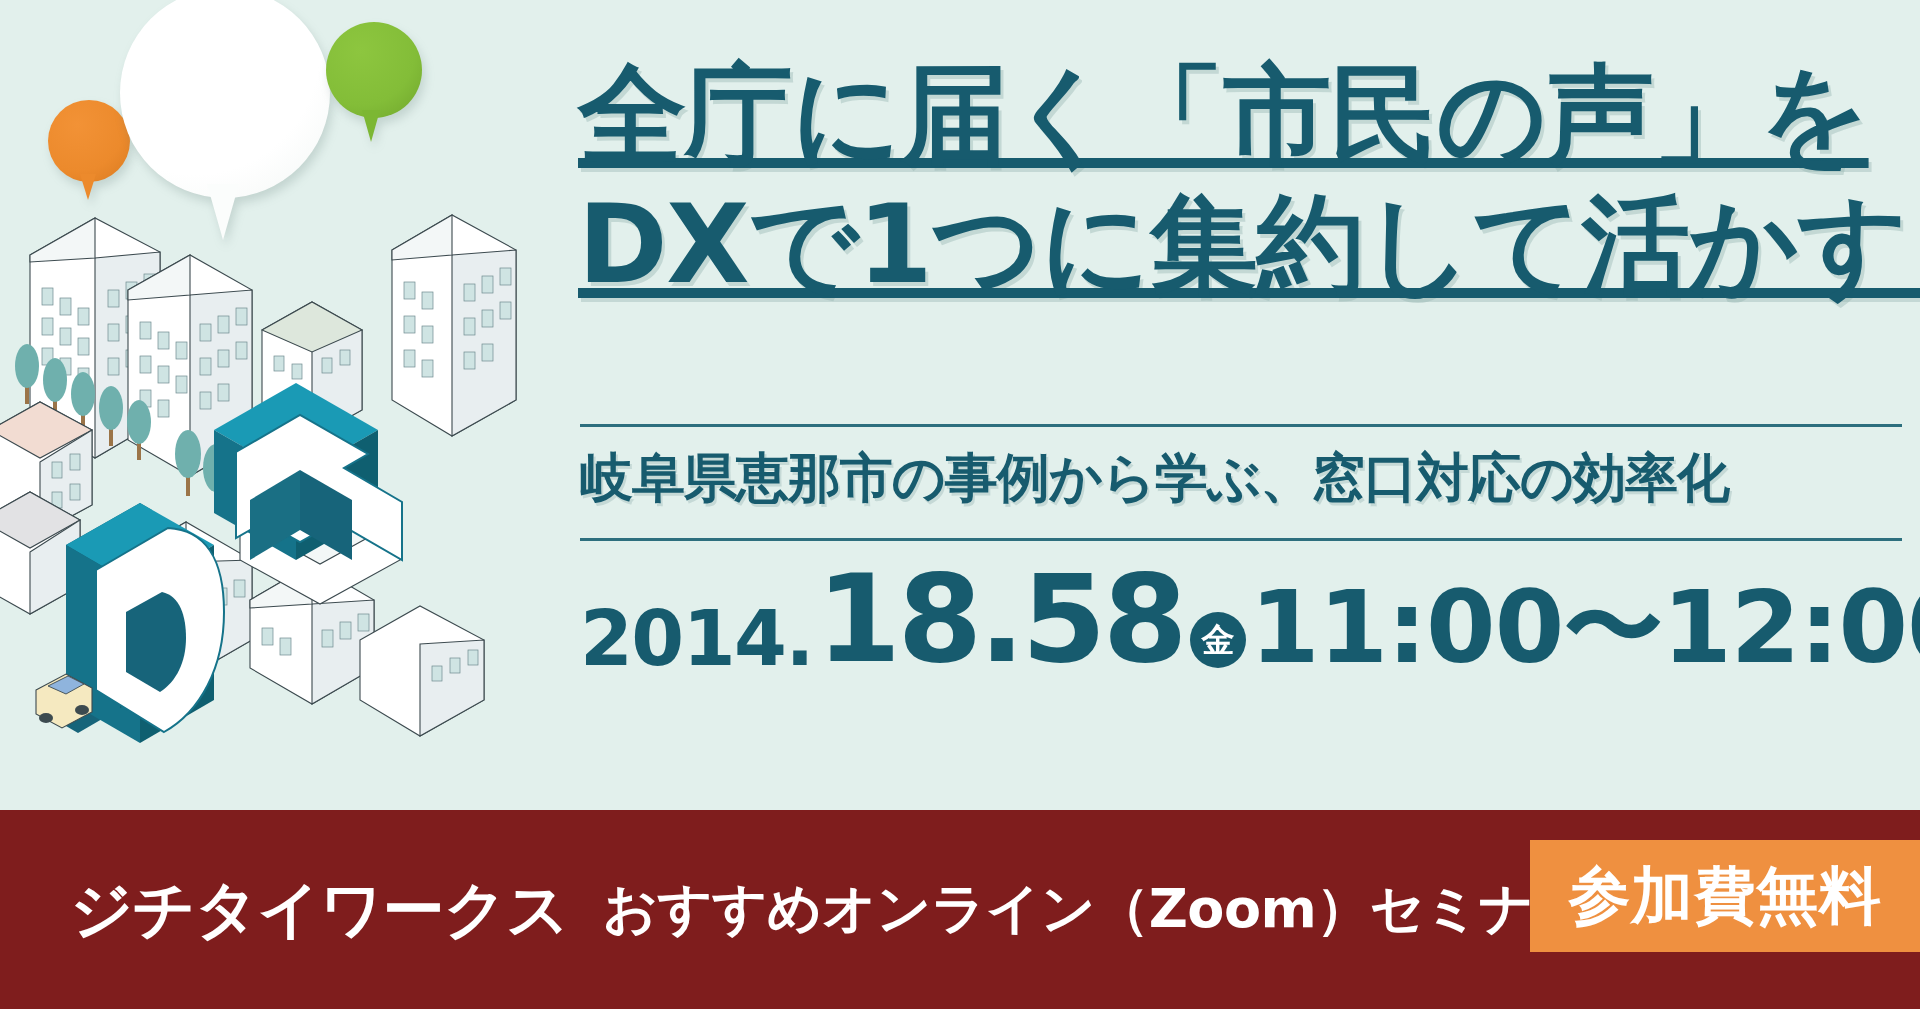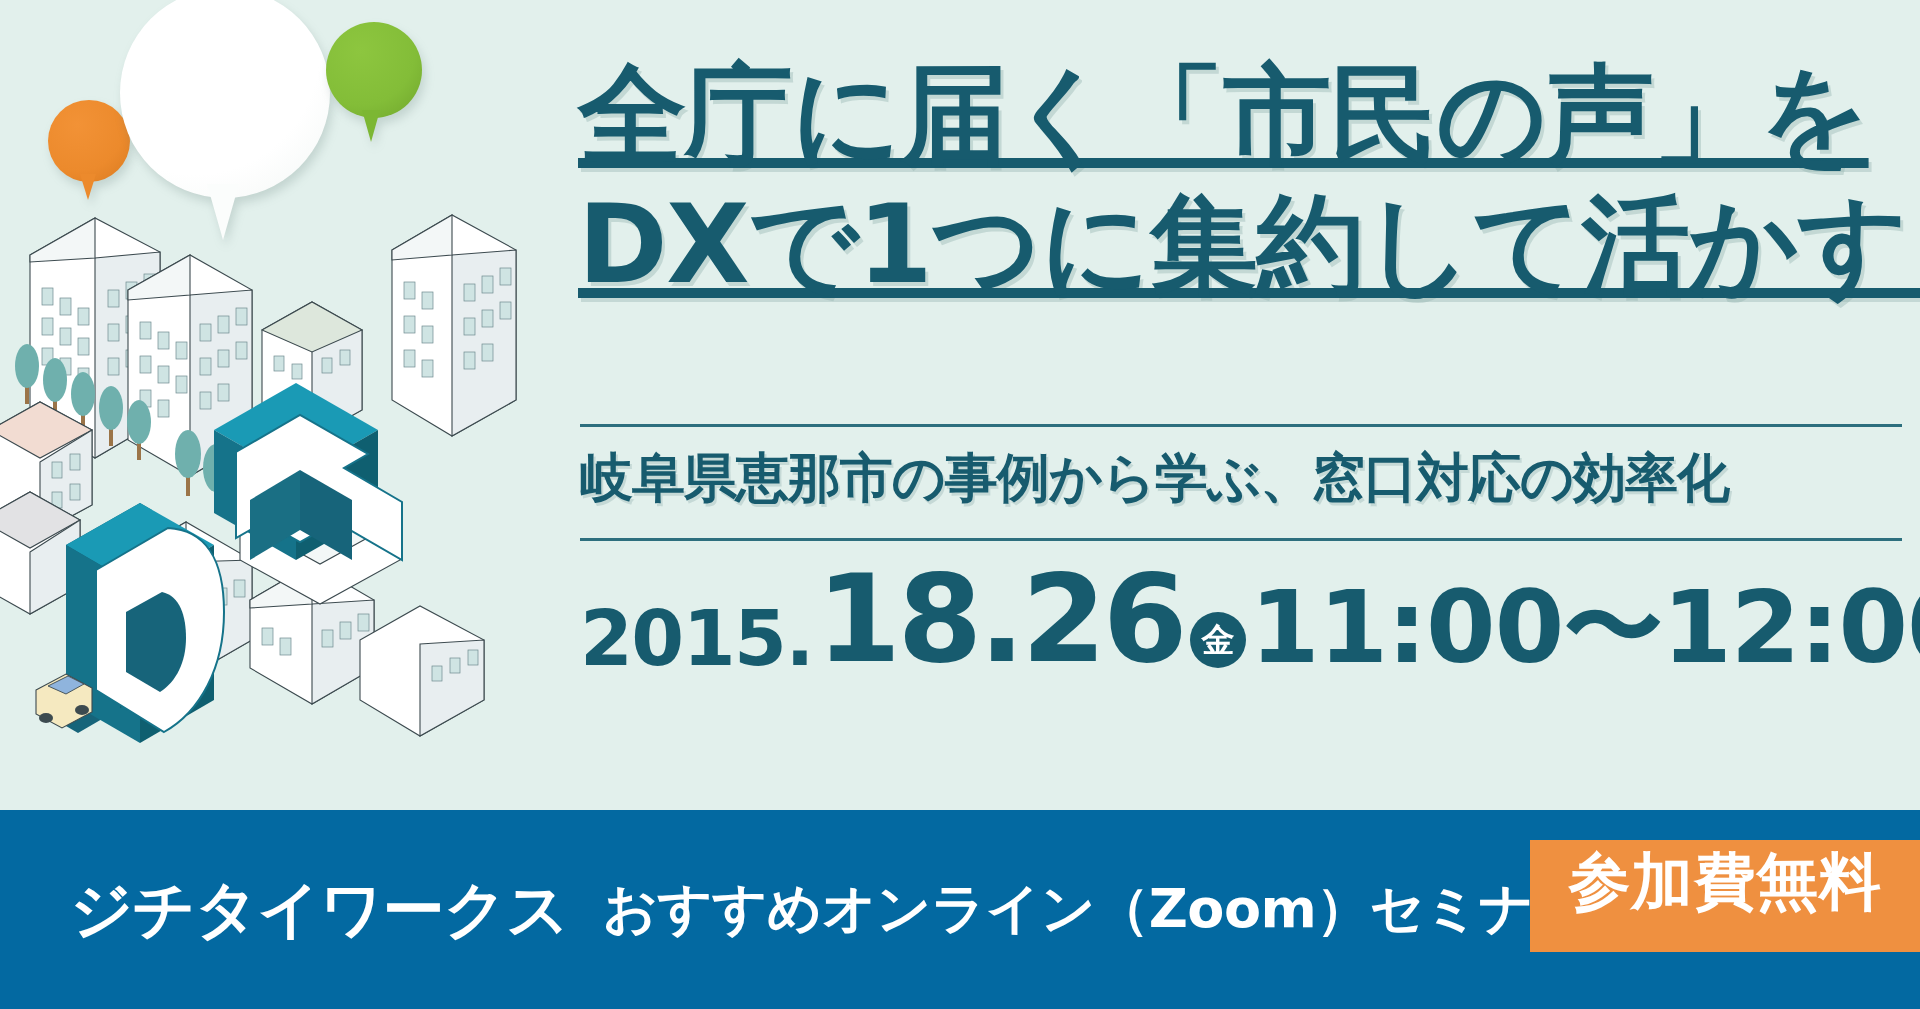--- a/index.html
+++ b/index.html
@@ -77,36 +77,36 @@
   #date-md{font-size:122px;font-weight:700;line-height:.93;letter-spacing:-.03em;margin-left:2px;}
   #weekday-badge{
     width:56px;height:56px;border-radius:50%;background:#175b6e;color:#ffffff;
     font-size:33px;font-weight:700;display:flex;align-items:center;justify-content:center;
     margin:0 4px 8px 6px;flex:0 0 auto;
   }
   #time-range{font-size:100px;font-weight:700;line-height:.96;letter-spacing:-.01em;}
 
   
   #bottombar{
-    position:absolute;left:0;bottom:0;width:1920px;height:199px;background:#0369a1;
+    position:absolute;left:0;bottom:0;width:1920px;height:199px;background:#7f1d1d;
     display:flex;align-items:center;
   }
   #brand{
     margin-left:70px;color:#ffffff;font-size:62px;font-weight:700;
     letter-spacing:-.015em;white-space:nowrap;
     font-family:"DejaVu Sans","Liberation Sans",sans-serif;
   }
   #bar-tagline{
     margin-left:34px;color:#ffffff;font-size:54px;font-weight:700;
     letter-spacing:-.01em;white-space:nowrap;
     font-family:"DejaVu Sans","Liberation Sans",sans-serif;
   }
   #free-badge{
     position:absolute;right:0;top:30px;height:112px;min-width:390px;
-    background:#ef9040;display:flex;align-items:flex-start;justify-content:center;
+    background:#ef9040;display:flex;align-items:center;justify-content:center;
     padding:0 34px;box-sizing:border-box;
   }
   #free-badge span{
     color:#ffffff;font-size:62px;font-weight:700;letter-spacing:.01em;white-space:nowrap;
     font-family:"DejaVu Sans","Liberation Sans",sans-serif;
   }
 </style>
 </head>
 <body>
 
@@ -330,23 +330,23 @@
     <div class="hl" id="headline1">全庁に届く「市民の声」を</div>
     <div class="hl" id="headline2">DXで1つに集約して活かす！</div>
 
     <div class="rule" id="rule-top"></div>
 
     <div id="subtitle">岐阜県恵那市の事例から学ぶ、窓口対応の効率化</div>
 
     <div class="rule" id="rule-bottom"></div>
 
     <div id="datetime">
-      <span id="date-year">2015</span>
+      <span id="date-year">2014</span>
       <span id="date-dot">.</span>
-      <span id="date-md">18.26</span>
+      <span id="date-md">18.58</span>
       <span id="weekday-badge">金</span>
       <span id="time-range">11:00〜12:00</span>
     </div>
   </div>
 
   <div id="bottombar">
     <span id="brand">ジチタイワークス</span>
     <span id="bar-tagline">おすすめオンライン（Zoom）セミナー</span>
     <div id="free-badge">
       <span>参加費無料</span>

